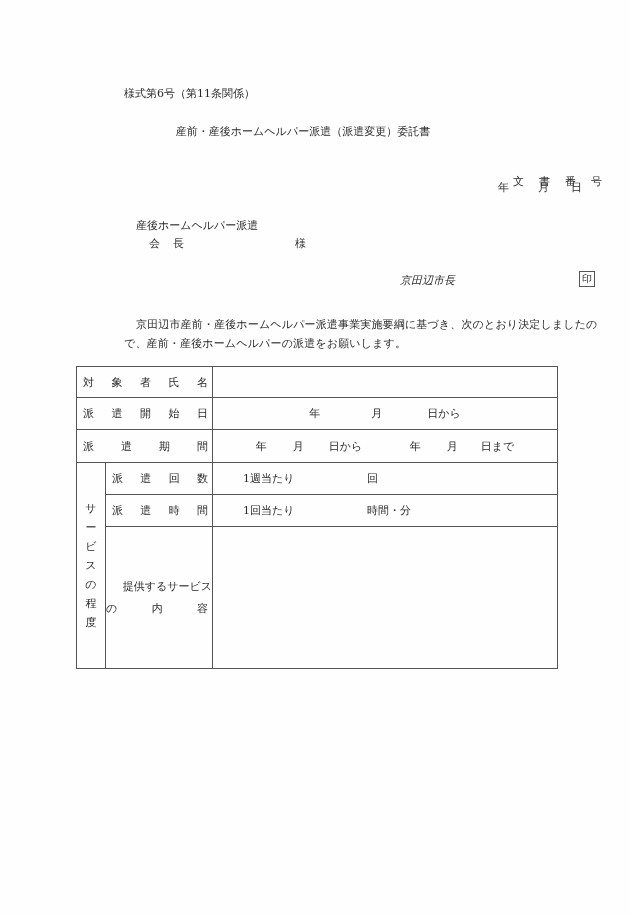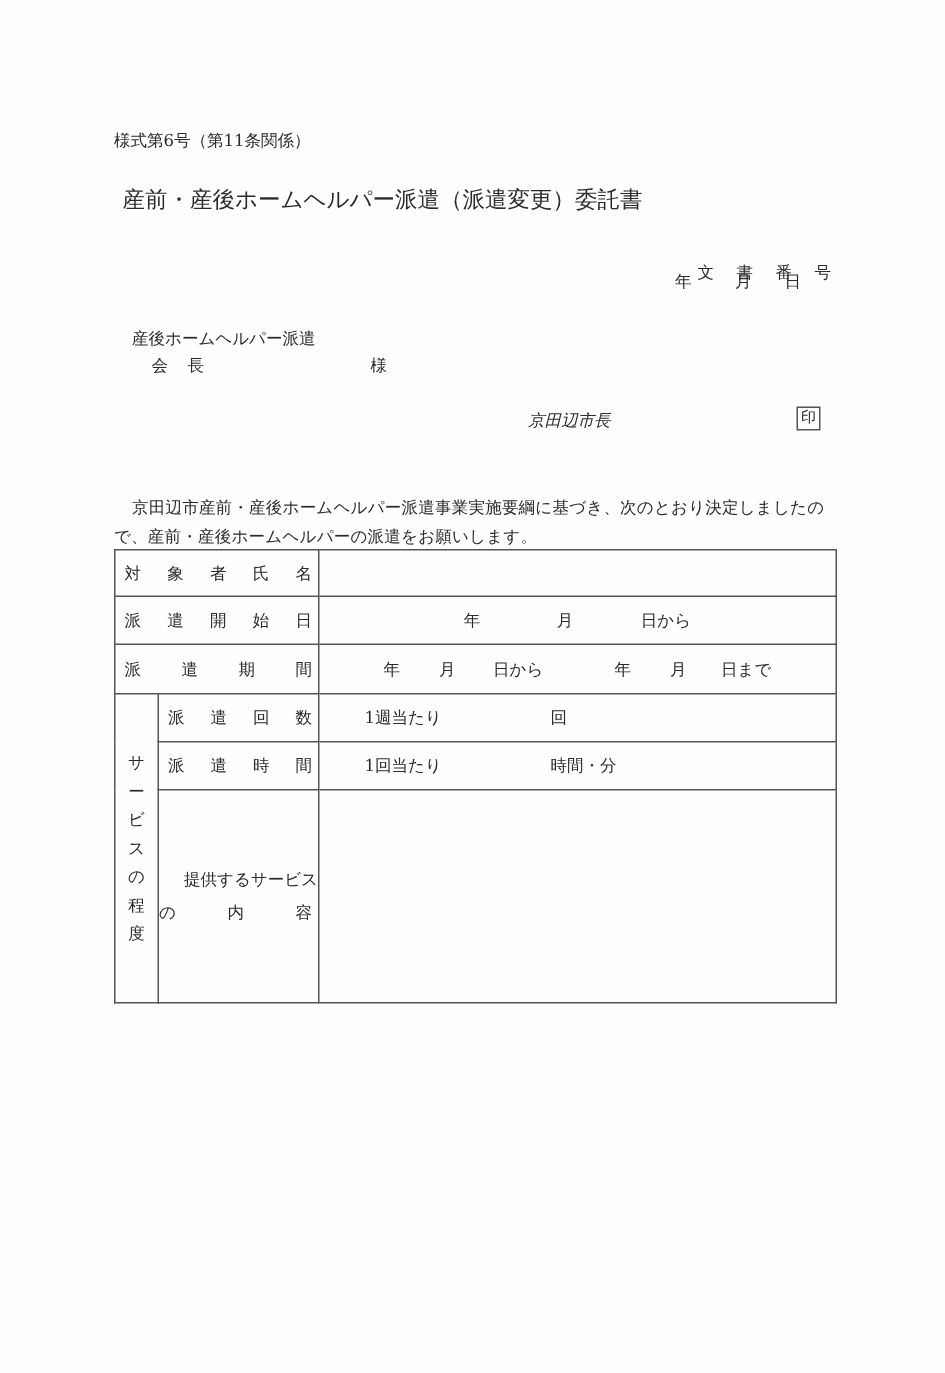--- a/index.html
+++ b/index.html
@@ -1,39 +1,39 @@
 <!DOCTYPE html>
 <html><head>
   <meta charset="utf-8">
   <style>
     html, body { margin: 0; padding: 0; background: #fefefe; }
     body {
       width: 630px; height: 915px; position: relative; overflow: hidden;
       font-family: "DejaVu Serif", "Liberation Serif", serif;
       color: #2a2a2a; font-size: 11px;
     }
-    .abs { position: absolute; white-space: nowrap; }
+    .abs { position: absolute; white-space: nowrap; margin-left: 48px; }
     .form-no { left: 76px; top: 86px; }
-    .title { left: 0; width: 510px; top: 124px; text-align: center; font-size: 15px; }
+    .title { left: 0; width: 510px; top: 124px; text-align: center; font-size: 11px; }
     .docnum { left: 450px; top: 174px; letter-spacing: 0; text-align: right; }
     .docnum span, .date span { display: inline-block; }
     .docnum span { width: 26px; }
     .date { left: 450px; top: 180px; }
     .date span.d1 { width: 40px; }
     .date span.d2 { width: 33px; }
     .addressee-org { left: 88px; top: 218px; }
     .addressee-role { left: 101px; top: 236px; }
     .addressee-role .r1 { display: inline-block; width: 24px; }
     .addressee-role .r2 { display: inline-block; width: 122px; }
     .sender { left: 352px; top: 273px; font-style: italic; }
     .seal {
       left: 531px; top: 271px; width: 14px; height: 14px;
       border: 1px solid #555; text-align: center; line-height: 14px; font-size: 10px;
     }
-    .body-text { left: 76px; top: 329px; width: 484px; white-space: normal; line-height: 19px; text-indent: 12px; letter-spacing: 0.15px; }
+    .body-text { left: 76px; top: 315px; width: 484px; white-space: normal; line-height: 19px; text-indent: 12px; letter-spacing: 0.15px; }
 
     .form-table {
       position: absolute; left: 76px; top: 366px; width: 481px;
       border-collapse: collapse; table-layout: fixed;
     }
     .form-table td {
       border: 1px solid #555; padding: 0; font-size: 11px; vertical-align: middle;
     }
     .lbl { display: flex; justify-content: space-between; padding: 0 4px 0 6px; }
     .r-name td { height: 30px; }

